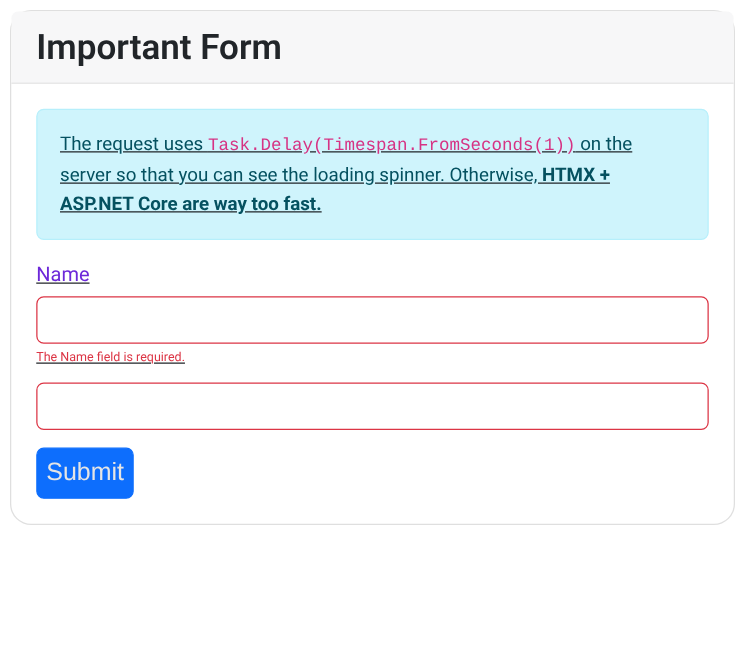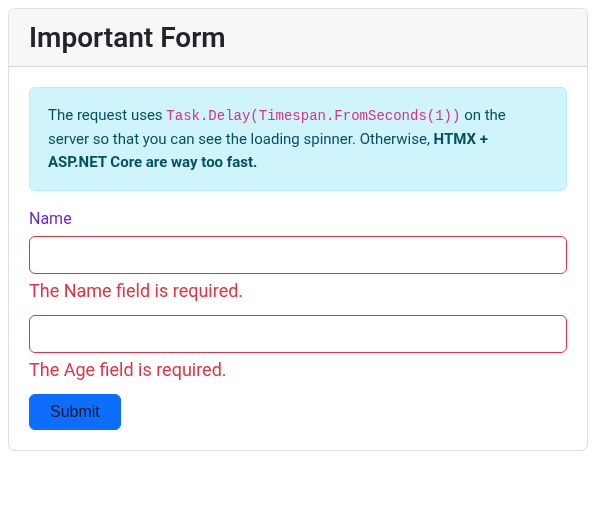--- a/index.html
+++ b/index.html
@@ -5,38 +5,39 @@
     * { box-sizing: border-box; }
     body {
       margin: 0;
       padding: 8px;
       font-family: -apple-system, BlinkMacSystemFont, "Segoe UI", Roboto, "Helvetica Neue", Arial, sans-serif;
       color: #212529;
       background: #fff;
     }
     .card {
       border: 1px solid rgba(0,0,0,0.125);
-      border-radius: 7px;
+      border-radius: 17px;
       background: #fff;
     }
     .card-header {
       padding: 12px 20px;
       background: #f7f7f8;
       border-bottom: 1px solid rgba(0,0,0,0.125);
       border-top-left-radius: 6px;
       border-top-right-radius: 6px;
     }
     .card-header h1 {
       margin: 0;
       font-size: 28px;
       font-weight: 600;
       color: #212529;
     }
     .card-body {
       padding: 20px;
+      text-decoration: underline;
     }
     .alert-info {
       background: #cff4fc;
       border: 1px solid #b6effb;
       color: #055160;
       border-radius: 6px;
       padding: 16px 18px;
       margin-bottom: 18px;
       font-size: 15px;
       line-height: 1.55;
@@ -64,29 +65,29 @@
       background: #fff;
       border: 1px solid #ced4da;
       border-radius: 6px;
     }
     .form-control.is-invalid {
       border-color: #dc3545;
     }
     .invalid-feedback {
       display: block;
       margin-top: 6px;
-      font-size: 18px;
+      font-size: 10px;
       color: #dc3545;
     }
     .btn-primary {
       display: inline-block;
-      padding: 8px 20px;
-      font-size: 16px;
+      padding: 8px 7px;
+      font-size: 20px;
       font-weight: 400;
-      color: #0f172a;
+      color: #e5e5e5;
       background: #0d6efd;
       border: 1px solid #0d6efd;
       border-radius: 6px;
       cursor: pointer;
     }
   </style>
 </head>
 <body>
 
 <div class="card">
@@ -100,19 +101,18 @@
     </div>
 
     <div class="form-group">
       <label class="form-label">Name</label>
       <input type="text" class="form-control is-invalid" value="" style="">
       <div class="invalid-feedback">The Name field is required.</div>
     </div>
 
     <div class="form-group">
       <input type="text" class="form-control is-invalid" value="" style="">
-      <div class="invalid-feedback">The Age field is required.</div>
     </div>
 
     <button class="btn-primary">Submit</button>
 
   </div>
 </div>
 
 </body></html>

